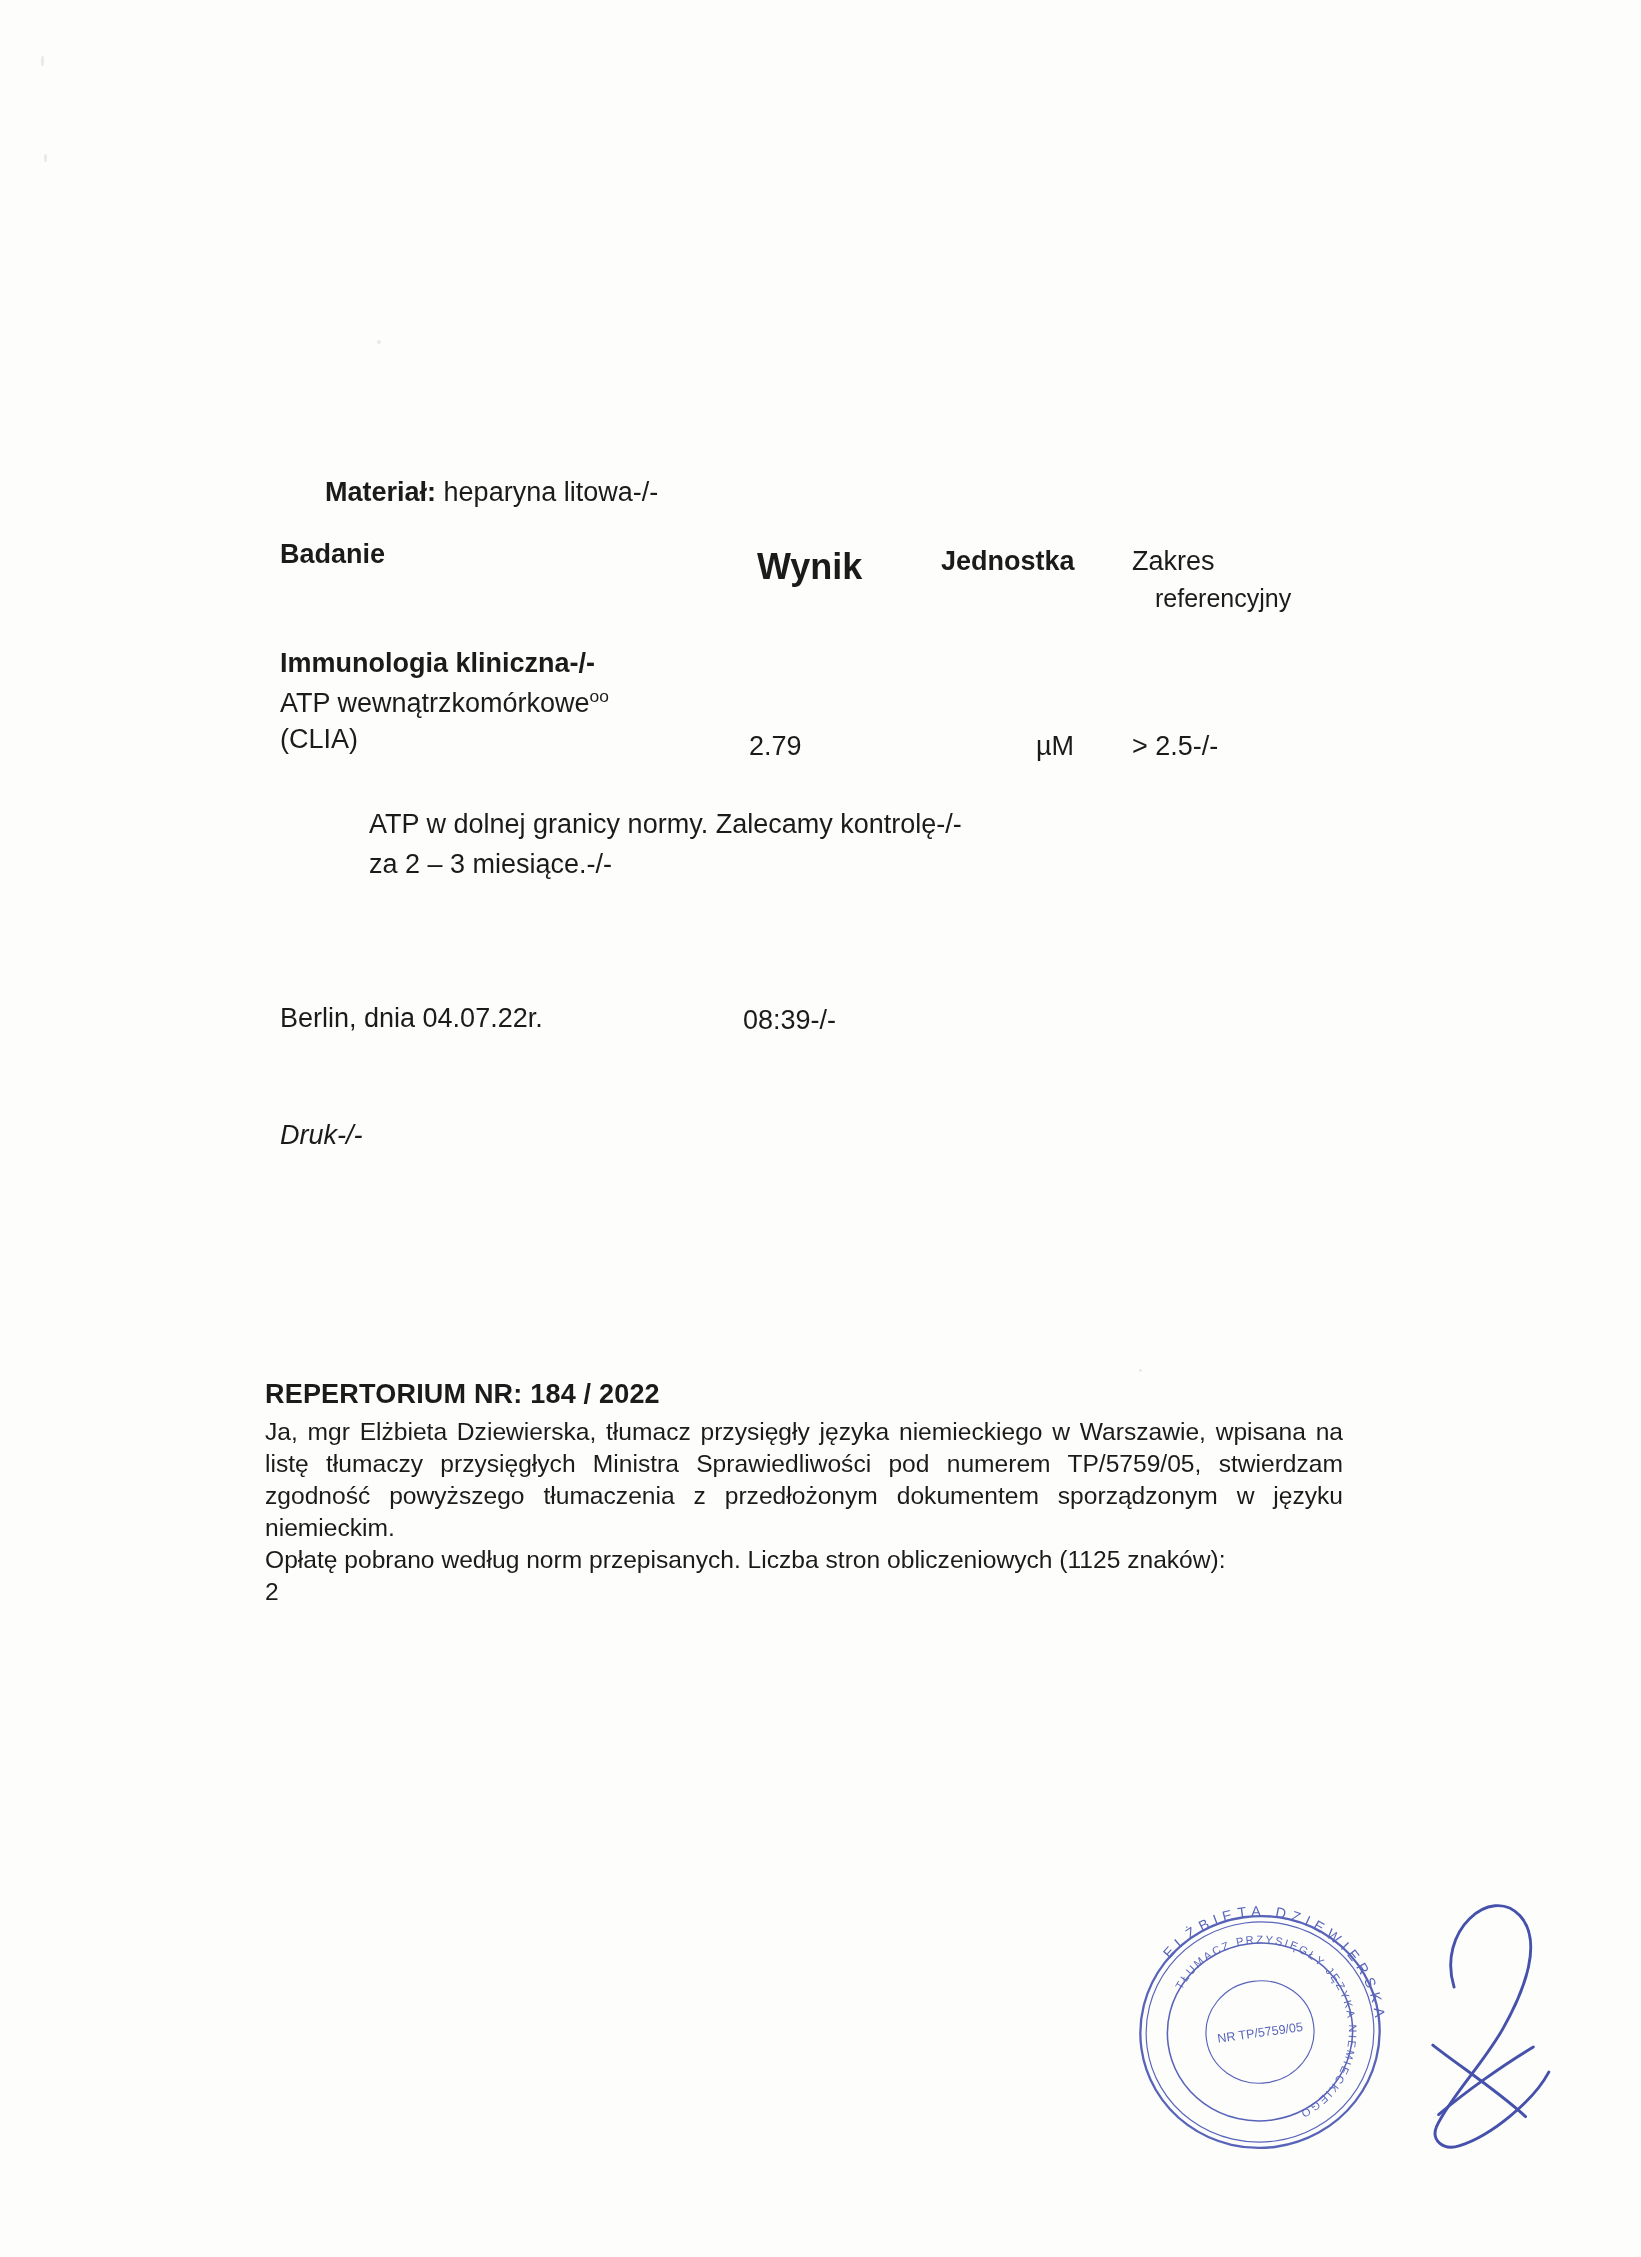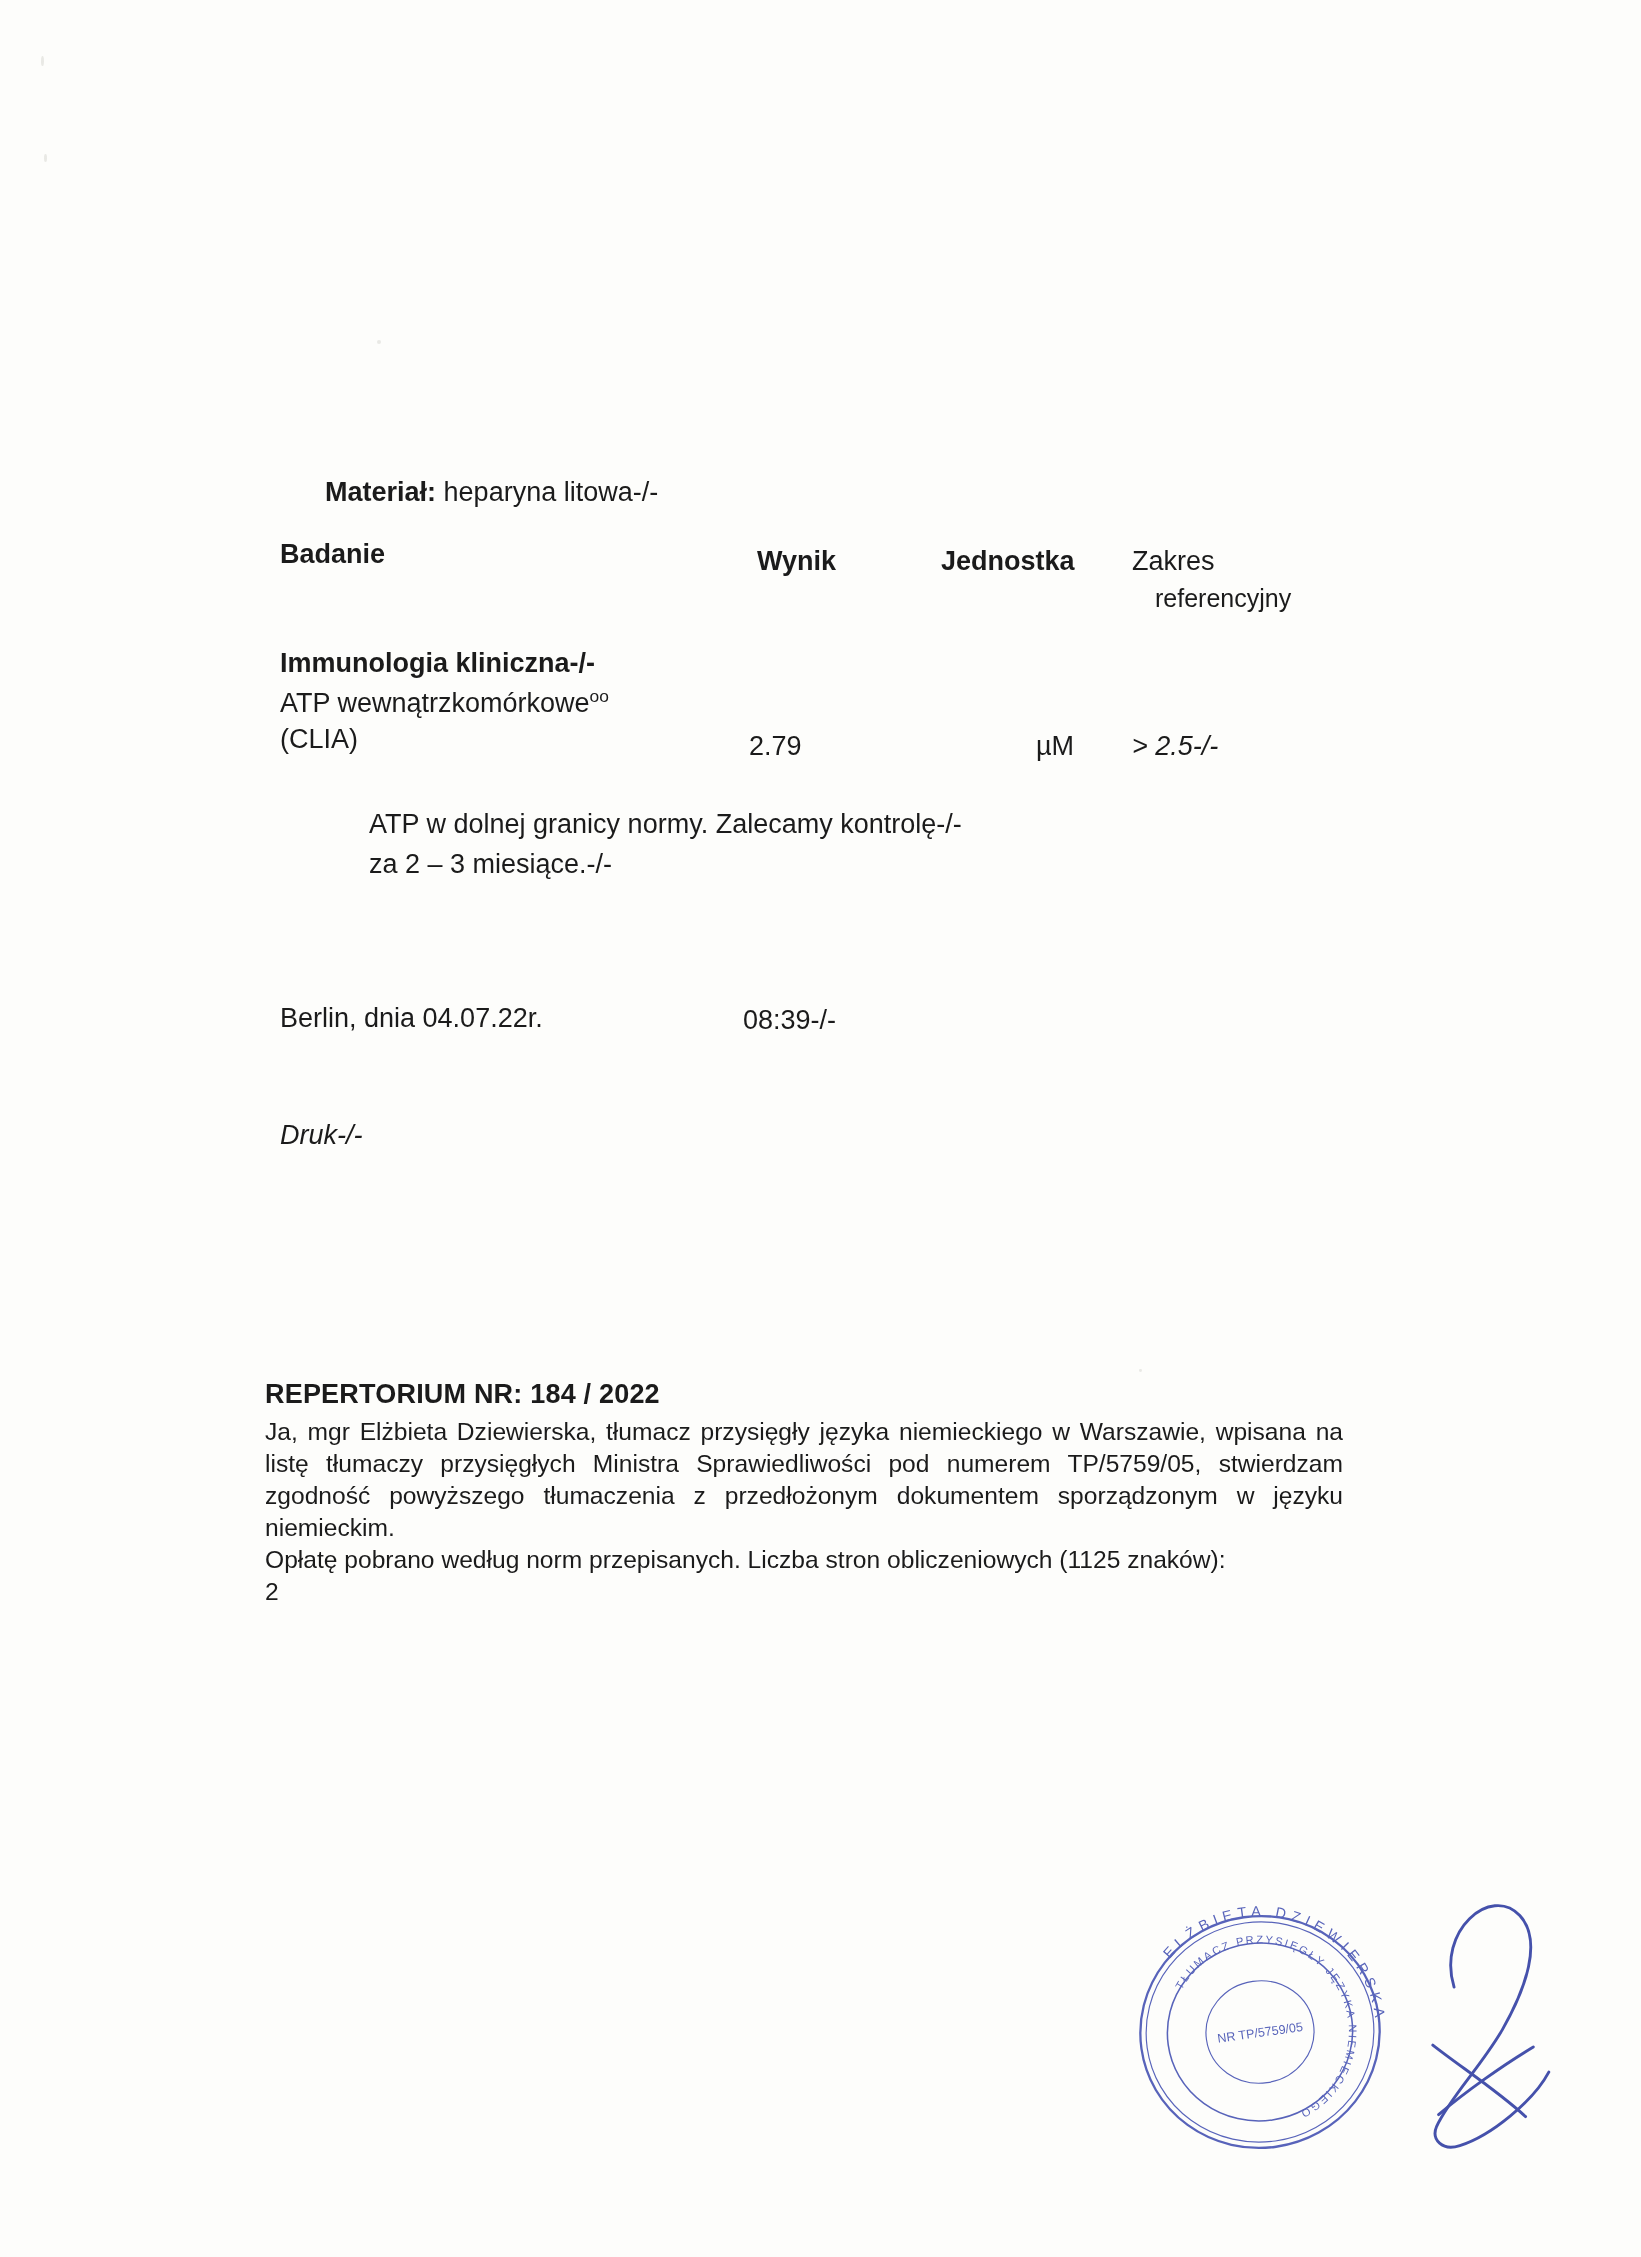--- a/index.html
+++ b/index.html
@@ -42,33 +42,33 @@
     white-space: pre;
   }
 
   .b { font-weight: bold; }
 
   
   #material { left: 280px; top: 446px; font-size: 27px; }
   #material .mat-val { font-weight: normal; }
 
   #th-badanie   { left: 280px; top: 539px; font-size: 27px; font-weight: bold; }
-  #th-wynik     { left: 757px; top: 546px; font-size: 27px; font-weight: bold; }
+  #th-wynik     { left: 757px; top: 546px; font-size: 36px; font-weight: bold; }
   #th-jednostka { left: 941px; top: 546px; font-size: 27px; font-weight: bold; }
   #th-zakres    { left: 1132px; top: 546px; font-size: 27px; font-weight: normal; }
   #th-zakres2   { left: 1155px; top: 584px; font-size: 25px; font-weight: normal; }
 
   #grp-title { left: 280px; top: 648px; font-size: 27px; font-weight: bold; }
 
   #an-name  { left: 280px; top: 686px; font-size: 27px; }
   #an-name sup { font-size: 17.4px; vertical-align: super; }
   #an-name2 { left: 280px; top: 724px; font-size: 27px; }
   #an-value { left: 749px; top: 731px; font-size: 27px; }
   #an-unit  { left: 1036px; top: 731px; font-size: 27px; }
-  #an-range { left: 1132px; top: 731px; font-size: 27px; font-style: italic; }
+  #an-range { left: 1132px; top: 731px; font-size: 27px; }
 
   #comment1 { left: 369px; top: 809px; font-size: 27px; }
   #comment2 { left: 369px; top: 849px; font-size: 27px; }
 
   #confirm  { left: 280px; top: 922px; font-size: 27px; }
 
   #place    { left: 280px; top: 1003px; font-size: 27px; }
   #time     { left: 743px; top: 1005px; font-size: 27px; }
 
   #druk     { left: 280px; top: 1120px; font-size: 27px; font-style: italic; }

